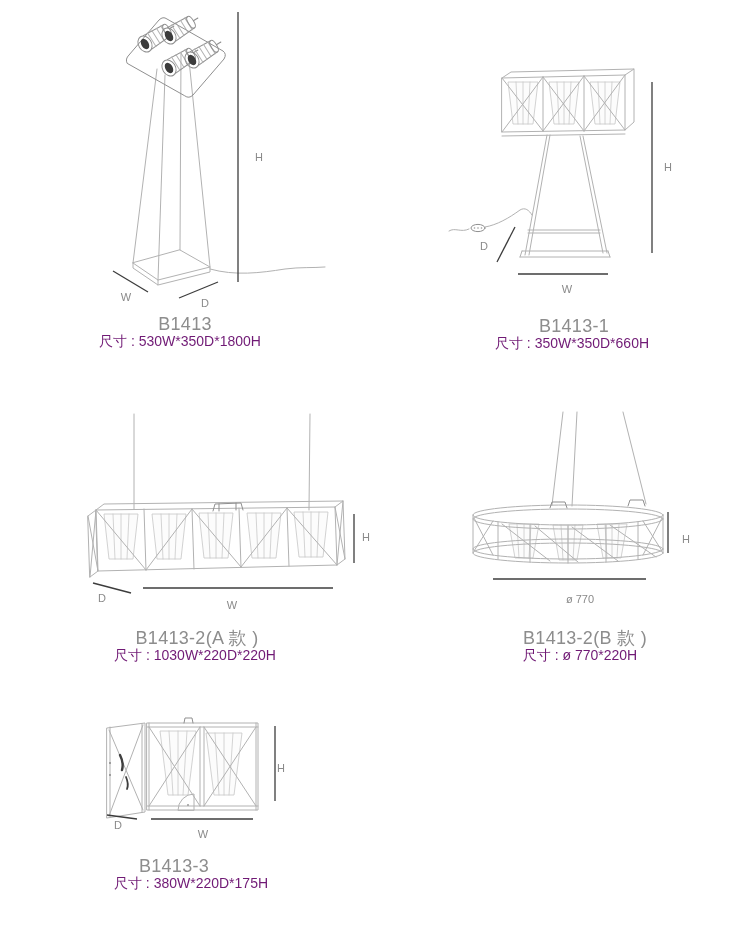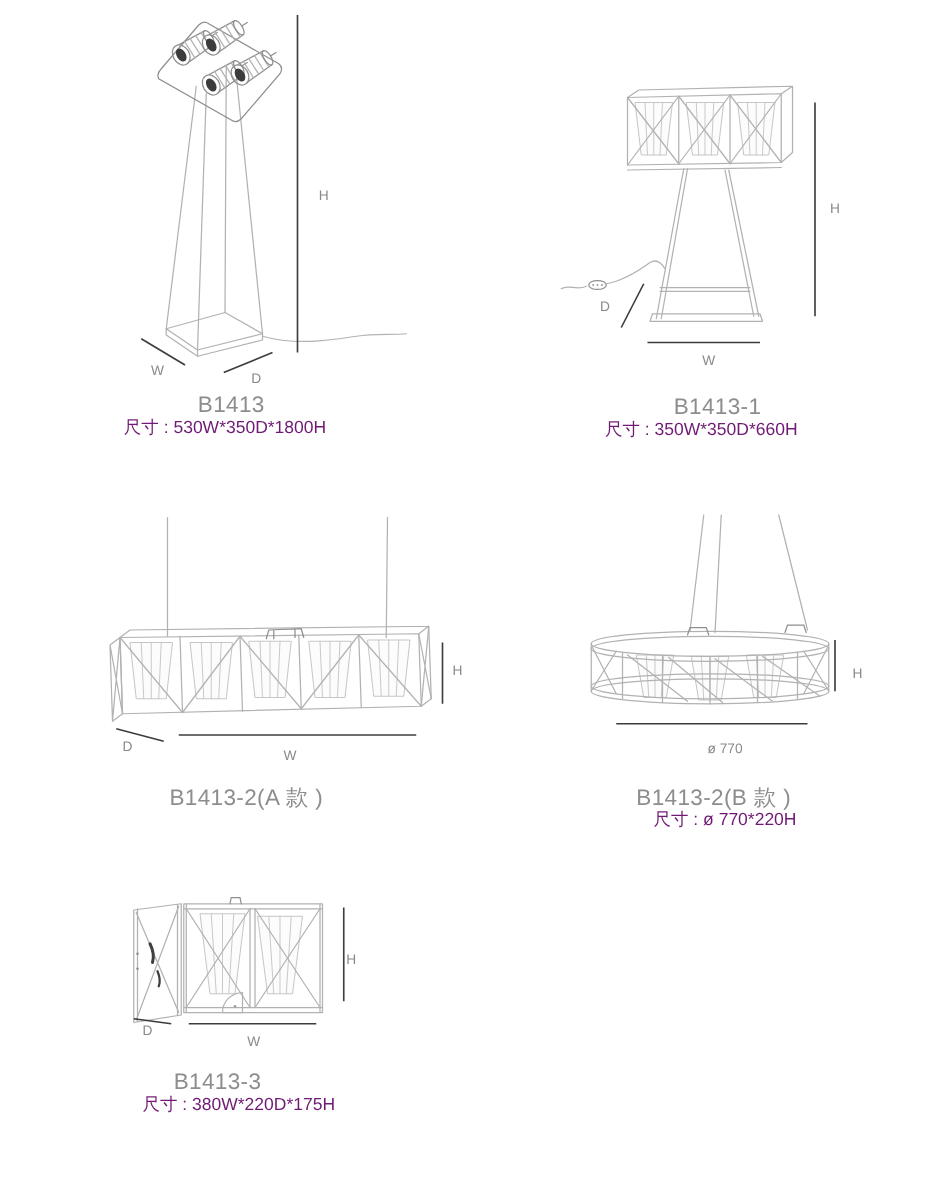--- a/index.html
+++ b/index.html
@@ -118,21 +118,21 @@
       <path class="sk" d="M40,169 C52,167 64,160 75,152 C80,149 84,152 87,157"></path>
 
       <path class="dim" d="M207,24 L207,195"></path>
       <path class="dim" d="M52,204 L70,169"></path>
       <path class="dim" d="M73,216 L163,216"></path>
     </svg>
     <span class="dim-label" style="left:228px;top:109px;">H</span>
     <span class="dim-label" style="left:44px;top:188px;">D</span>
     <span class="dim-label" style="left:127px;top:231px;">W</span>
     <div class="cap-name" style="left:134px;top:268px;">B1413-1</div>
-    <div class="cap-size" style="left:121px;top:286px;">尺寸 : 350W*350D*660H</div>
+    <div class="cap-size" style="left:132px;top:286px;">尺寸 : 350W*350D*660H</div>
   </div>
 
   <div class="figure" style="left:80px;top:405px;width:300px;height:265px;">
     <svg style="left:5px;top:3px;" width="290" height="210" viewBox="0 0 290 210">
 
       <path class="sk" d="M49,6 L49,101 M225,6 L224,102"></path>
 
       <g>
         <path class="shade" d="M19,106 L53,106 L48,151 L24,151 Z"></path>
         <path class="sk2" d="M28,106 L30,151 M36,106 L36,151 M44,106 L42,151"></path>
@@ -158,20 +158,21 @@
       <path class="dk" d="M128,103 L130,96 L156,95 L158,102 M134,96 L134,103 M151,95 L151,102"></path>
 
       <path class="dim" d="M269,106 L269,155"></path>
       <path class="dim" d="M8,175 L46,185"></path>
       <path class="dim" d="M58,180 L248,180"></path>
     </svg>
     <span class="dim-label" style="left:286px;top:132px;">H</span>
     <span class="dim-label" style="left:22px;top:193px;">D</span>
     <span class="dim-label" style="left:152px;top:200px;">W</span>
     <div class="cap-name" style="left:117px;top:233px;">B1413-2(A 款 )</div>
+    <div class="cap-size" style="left:115px;top:251px;">尺寸 : 1030W*220D*220H</div>
   </div>
 
   <div class="figure" style="left:455px;top:405px;width:260px;height:265px;">
     <svg style="left:5px;top:0;" width="240" height="200" viewBox="0 0 240 200">
 
       <path class="sk" d="M103,7 L92,100 M117,7 L112,101 M163,7 L186,99"></path>
 
       <g>
         <path class="shade" d="M49,119 L79,119 L73,153 L55,153 Z"></path>
         <path class="sk2" d="M57,119 L59,153 M64,119 L64,153 M71,119 L69,153"></path>
@@ -193,21 +194,21 @@
 
       <path class="sk" d="M42,119 L90,156 M75,121 L118,157 M112,122 L158,156 M150,120 L196,152"></path>
 
       <path class="dk" d="M90,103 L92,97 L105,97 L107,103 M168,101 L170,95 L183,95 L185,101"></path>
 
       <path class="dim" d="M208,107 L208,148"></path>
       <path class="dim" d="M33,174 L186,174"></path>
     </svg>
     <span class="dim-label" style="left:231px;top:134px;">H</span>
     <span class="dim-label" style="left:125px;top:194px;">ø 770</span>
-    <div class="cap-name" style="left:116px;top:233px;">B1413-2(B 款 )</div>
+    <div class="cap-name" style="left:130px;top:233px;">B1413-2(B 款 )</div>
     <div class="cap-size" style="left:125px;top:251px;text-align:center;">尺寸 : ø 770*220H</div>
   </div>
 
   <div class="figure" style="left:90px;top:712px;width:220px;height:185px;">
     <svg style="left:10px;top:3px;" width="190" height="130" viewBox="0 0 190 130">
 
       <path class="sk" d="M7,13 L45,8 L45,97 L7,103 Z M10,12 L10,102 M42,9 L42,97"></path>
       <path class="sk" d="M9,15 L43,95 M9,101 L43,10"></path>
       <path d="M20,40 q4,8 2,15" stroke="#3f3f3f" stroke-width="2.4" fill="none" stroke-linecap="round"></path>
       <path d="M26,62 q3,7 1,12" stroke="#3f3f3f" stroke-width="1.8" fill="none" stroke-linecap="round"></path>

